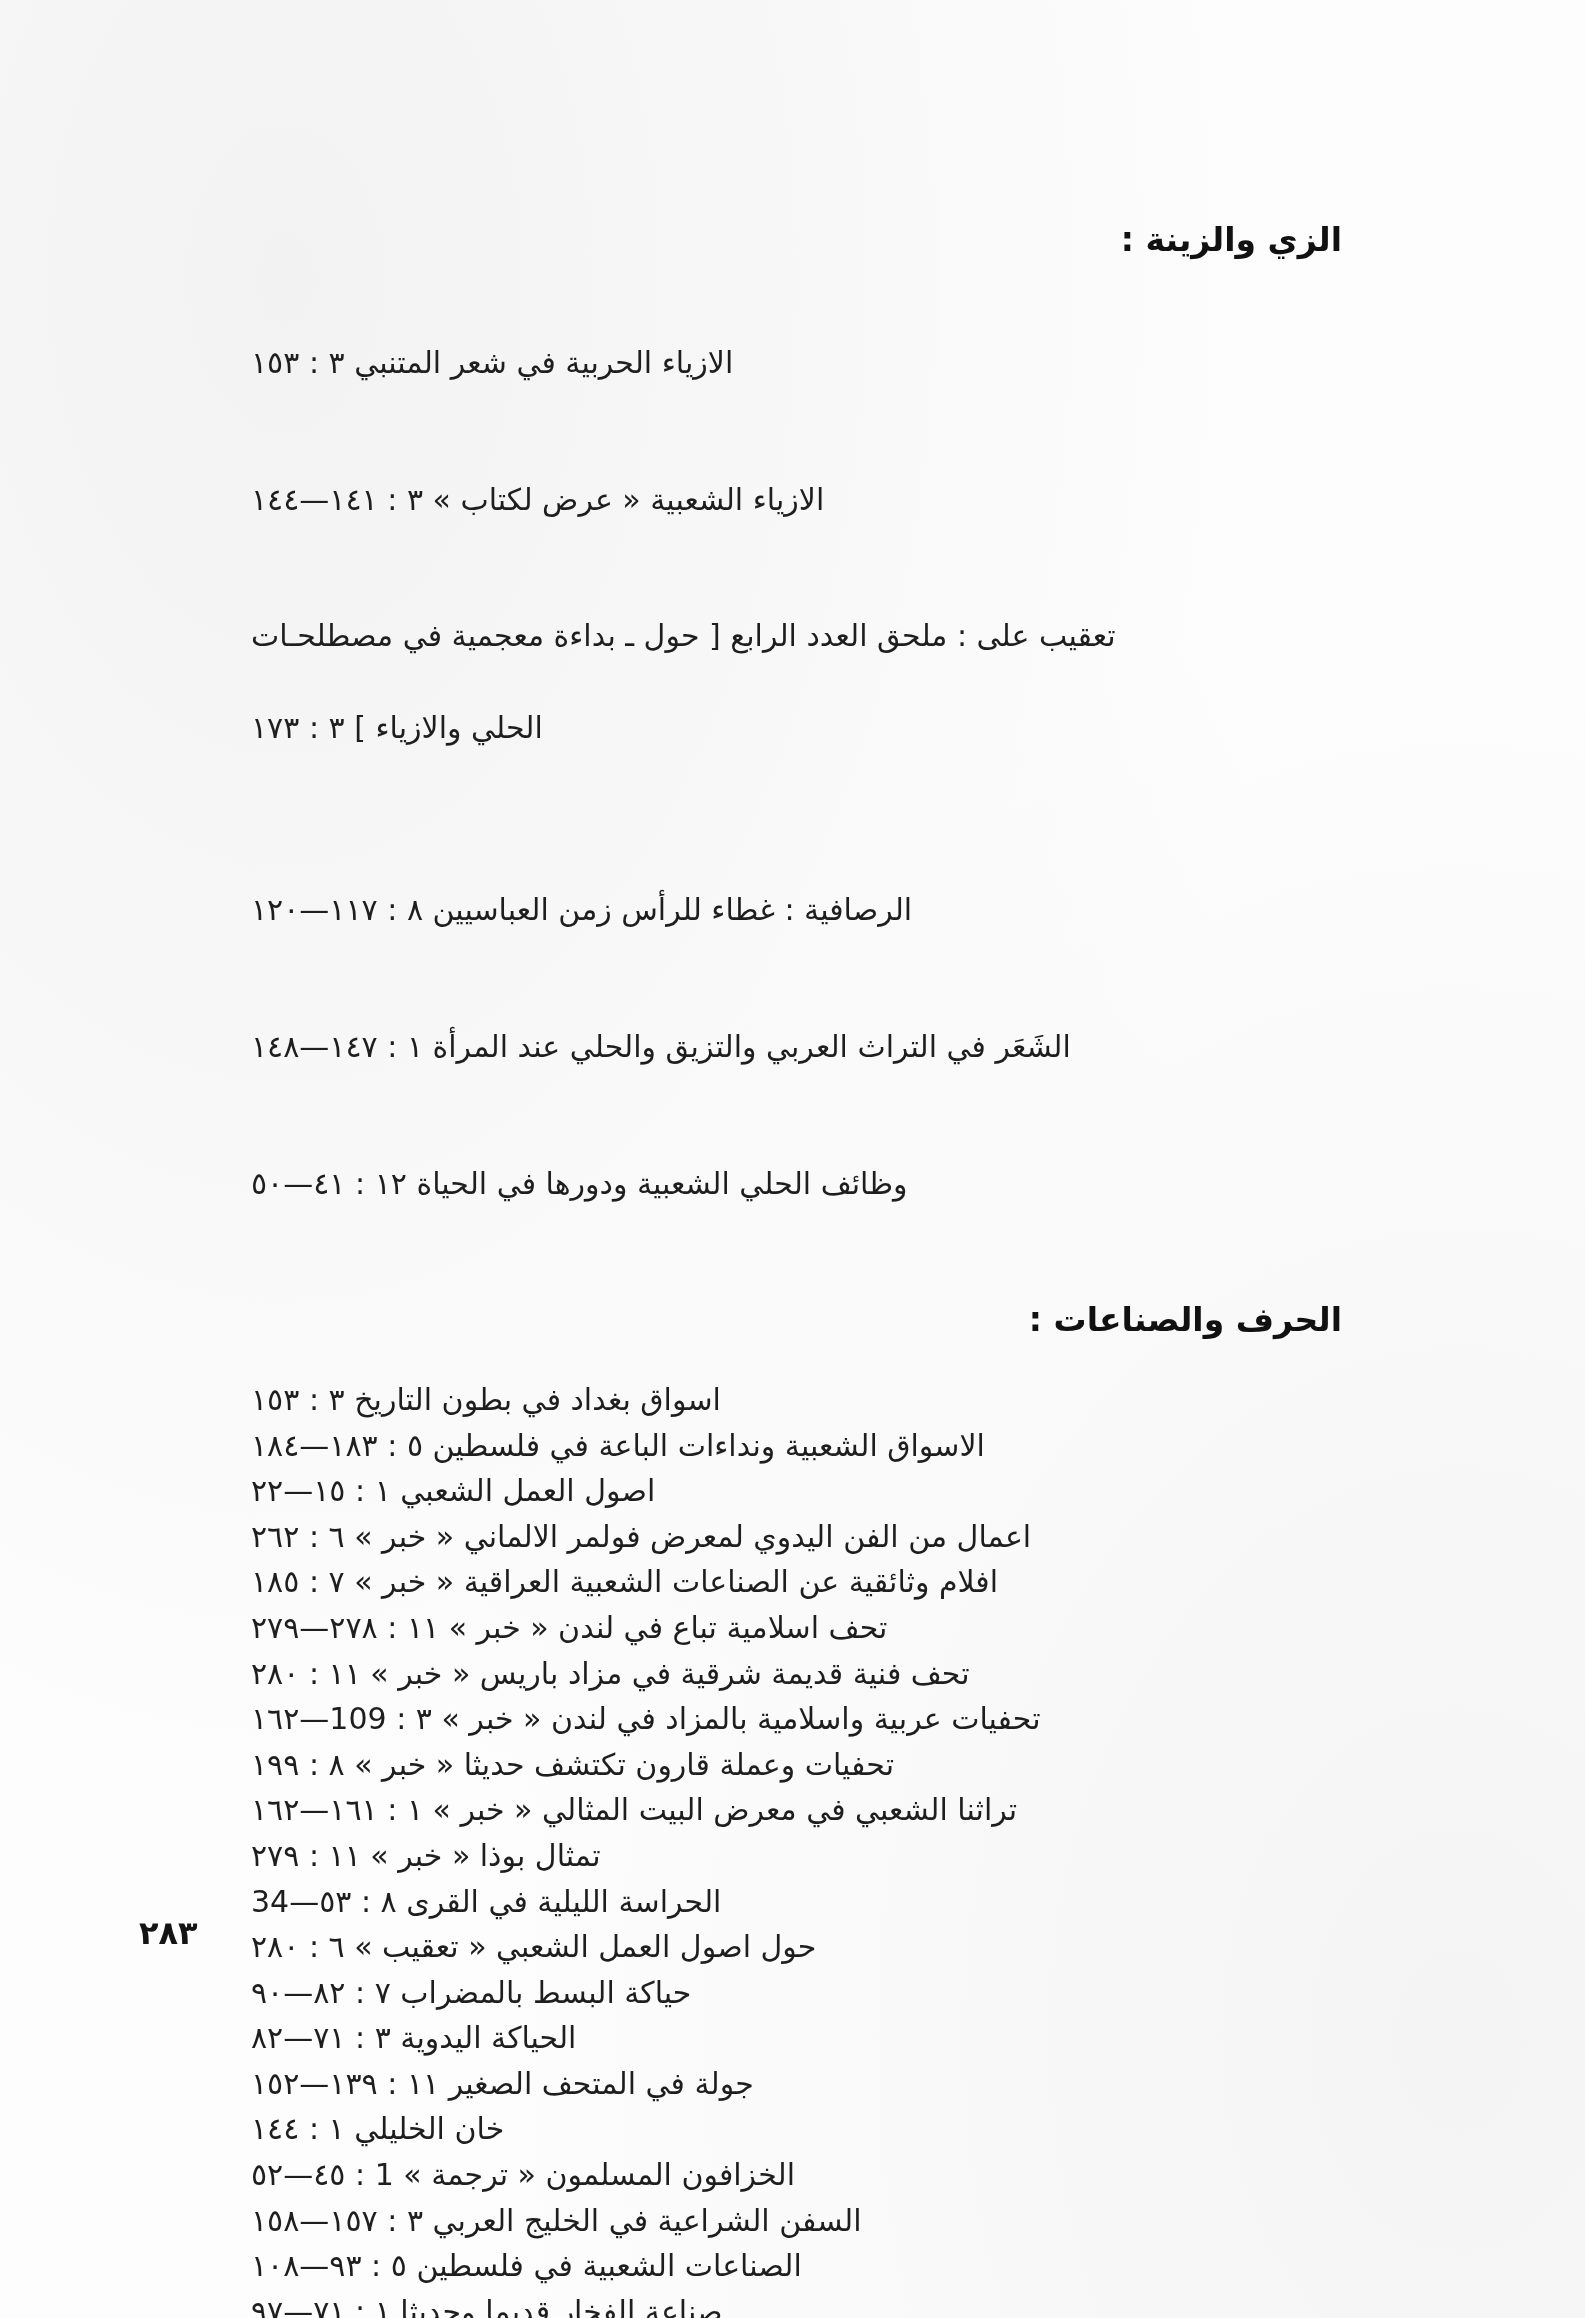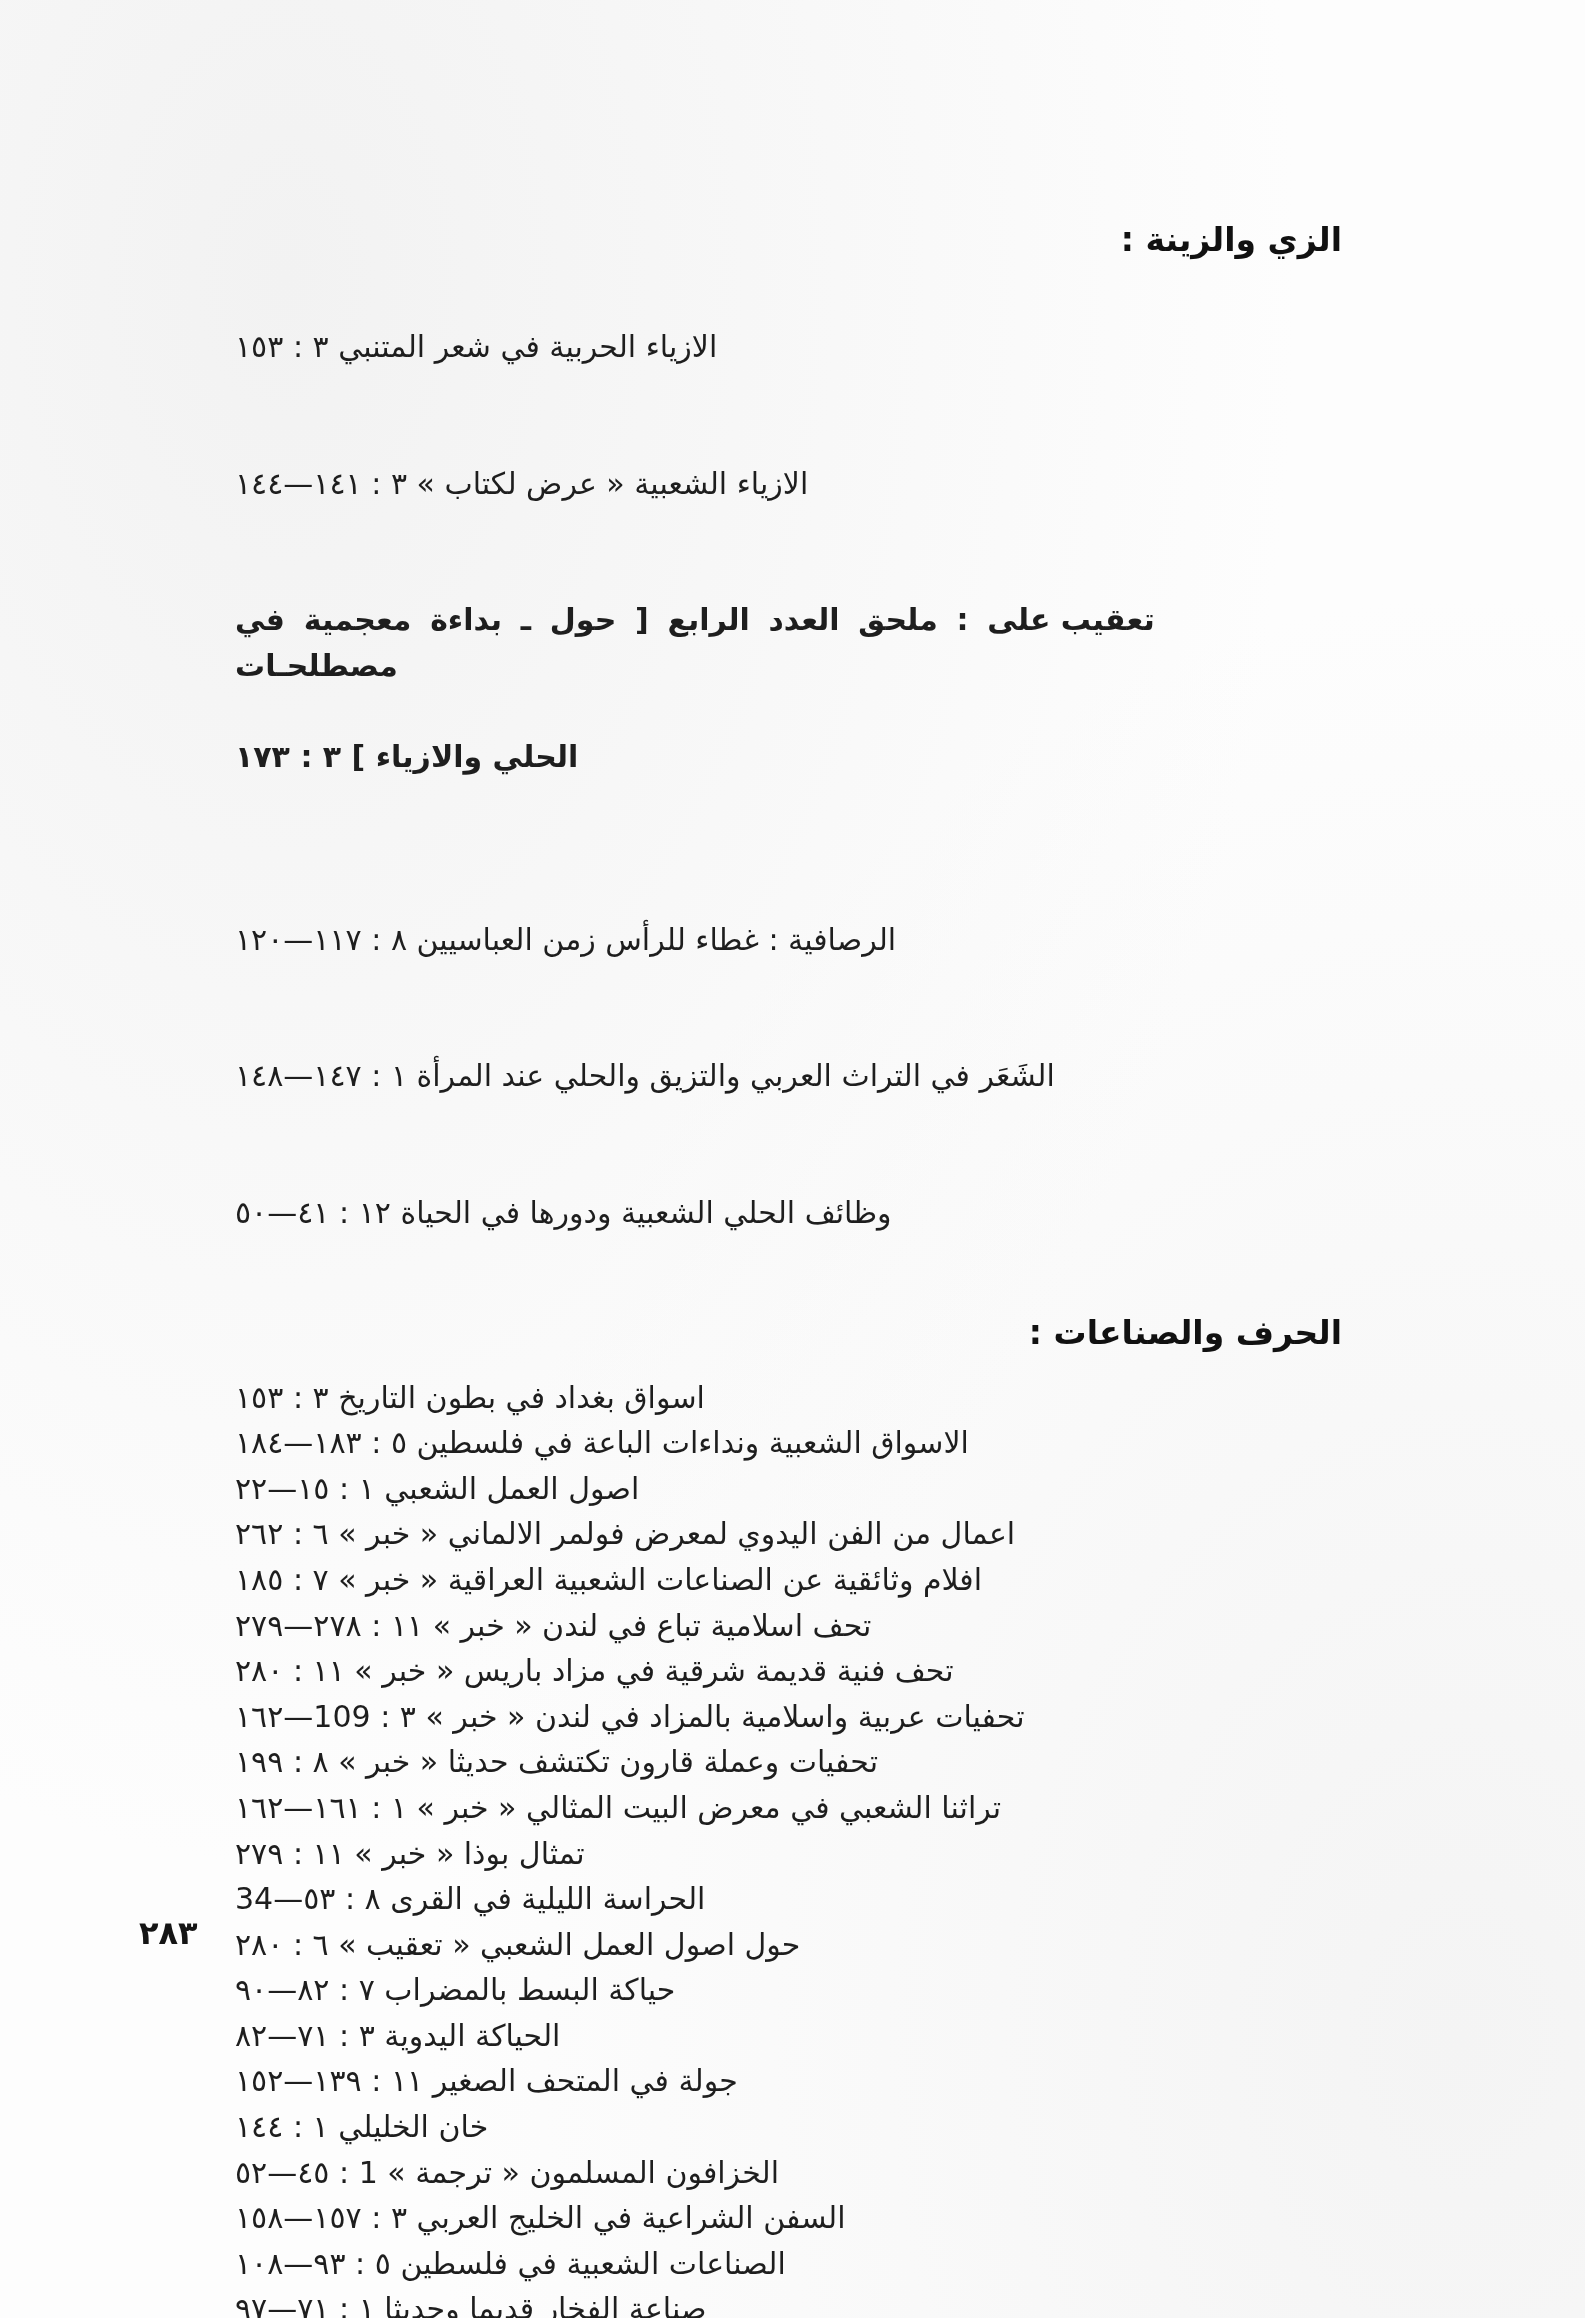--- a/index.html
+++ b/index.html
@@ -41,38 +41,37 @@
     line-height: 1.25;
     direction: rtl;
     white-space: pre;
   }
   .section-heading.second {
     padding-top: 31px;
     padding-bottom: 21px;
   }
   .entries {
     list-style: none;
-    margin: 0;
+    margin: 16px;
     padding: 0;
   }
   .entry {
     font-size: 30px;
     line-height: 1.52;
     text-align: left;
     direction: rtl;
     color: #1e1e1e;
     margin: 0;
     padding: 0;
     white-space: pre-wrap;
     font-weight: 400;
   }
   .entry.wrapped {
     text-align: justify;
     text-align-last: left;
-    font-weight: bold;
   }
   .entry .cont-line {
     display: block;
     text-align: center;
   }
   .entry.spaced {
     margin-top: 14.6px;
   }
   .page-number {
     position: absolute;

